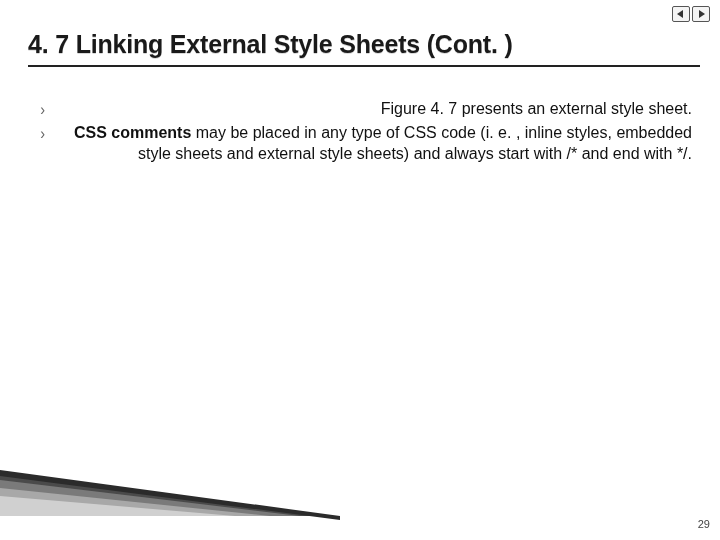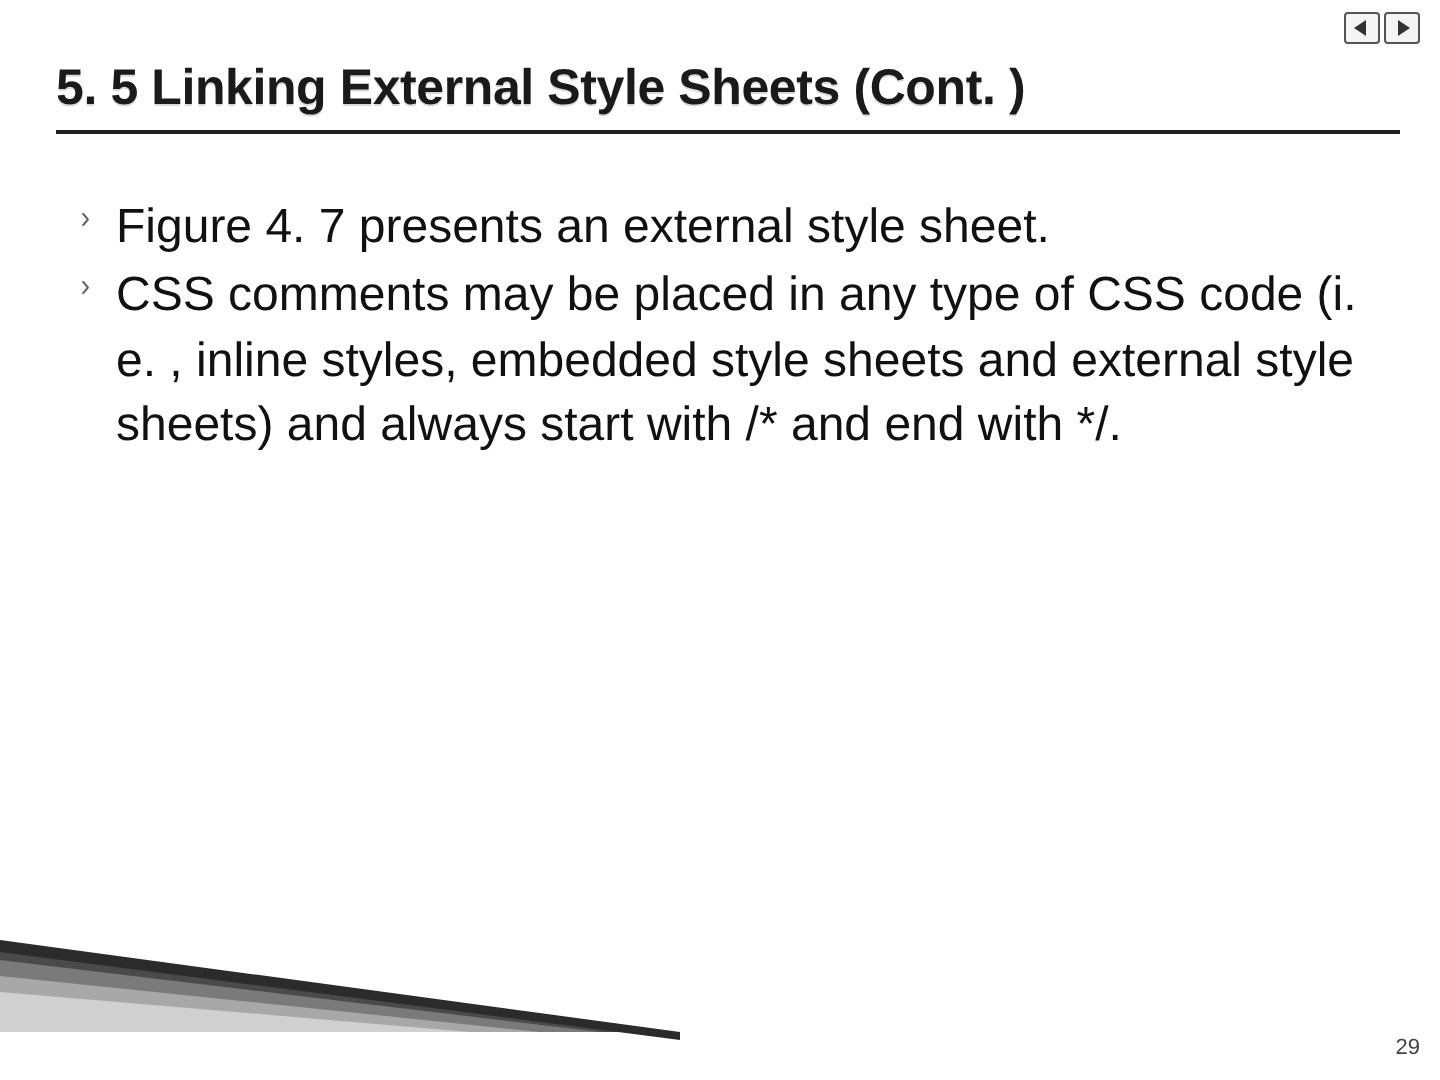--- a/index.html
+++ b/index.html
@@ -41,40 +41,41 @@
     text-shadow: 0 1px 0 rgba(0,0,0,0.15);
     border-bottom: 2px solid #222;
     padding-bottom: 6px;
     letter-spacing: -0.2px;
   }
   .body {
     position: absolute;
     top: 98px;
     left: 40px;
     right: 28px;
-    font-size: 24px;
+    font-size: 16px;
     line-height: 1.35;
     color: #111;
+    text-align: right;
   }
   .body ul { list-style: none; }
   .body li {
     position: relative;
     padding-left: 18px;
     margin-bottom: 2px;
   }
   .body li::before {
     content: "›";
     position: absolute;
     left: 0;
     top: 1px;
     font-size: 16px;
     color: #666;
     transform: scaleX(0.9);
   }
-  .bold { font-weight: normal; }
+  .bold { font-weight: bold; }
   .wedge {
     position: absolute;
     left: 0;
     bottom: 12px;
     width: 340px;
     height: 58px;
     pointer-events: none;
   }
   .pagenum {
     position: absolute;
@@ -98,21 +99,21 @@
   </div>
   <div class="nav-btn">
     <span>
       <svg width="10" height="10" viewBox="0 0 10 10">
           <polygon points="3,1 3,9 9,5" fill="#333"></polygon>
         </svg>
     </span>
   </div>
 </div>
 
-<h1 class="heading">5. 5 Linking External Style Sheets (Cont. )</h1>
+<h1 class="heading">4. 7 Linking External Style Sheets (Cont. )</h1>
 
 <div class="body">
   <ul>
     <li>
       <span>Figure 4. 7 presents an external style sheet.</span>
     </li>
     <li>
       <span class="bold">CSS comments</span><span> may be placed in any type of CSS code (i. e. , inline styles, embedded style sheets and external style sheets) and always start with /* and end with */.</span>
     </li>
   </ul>

